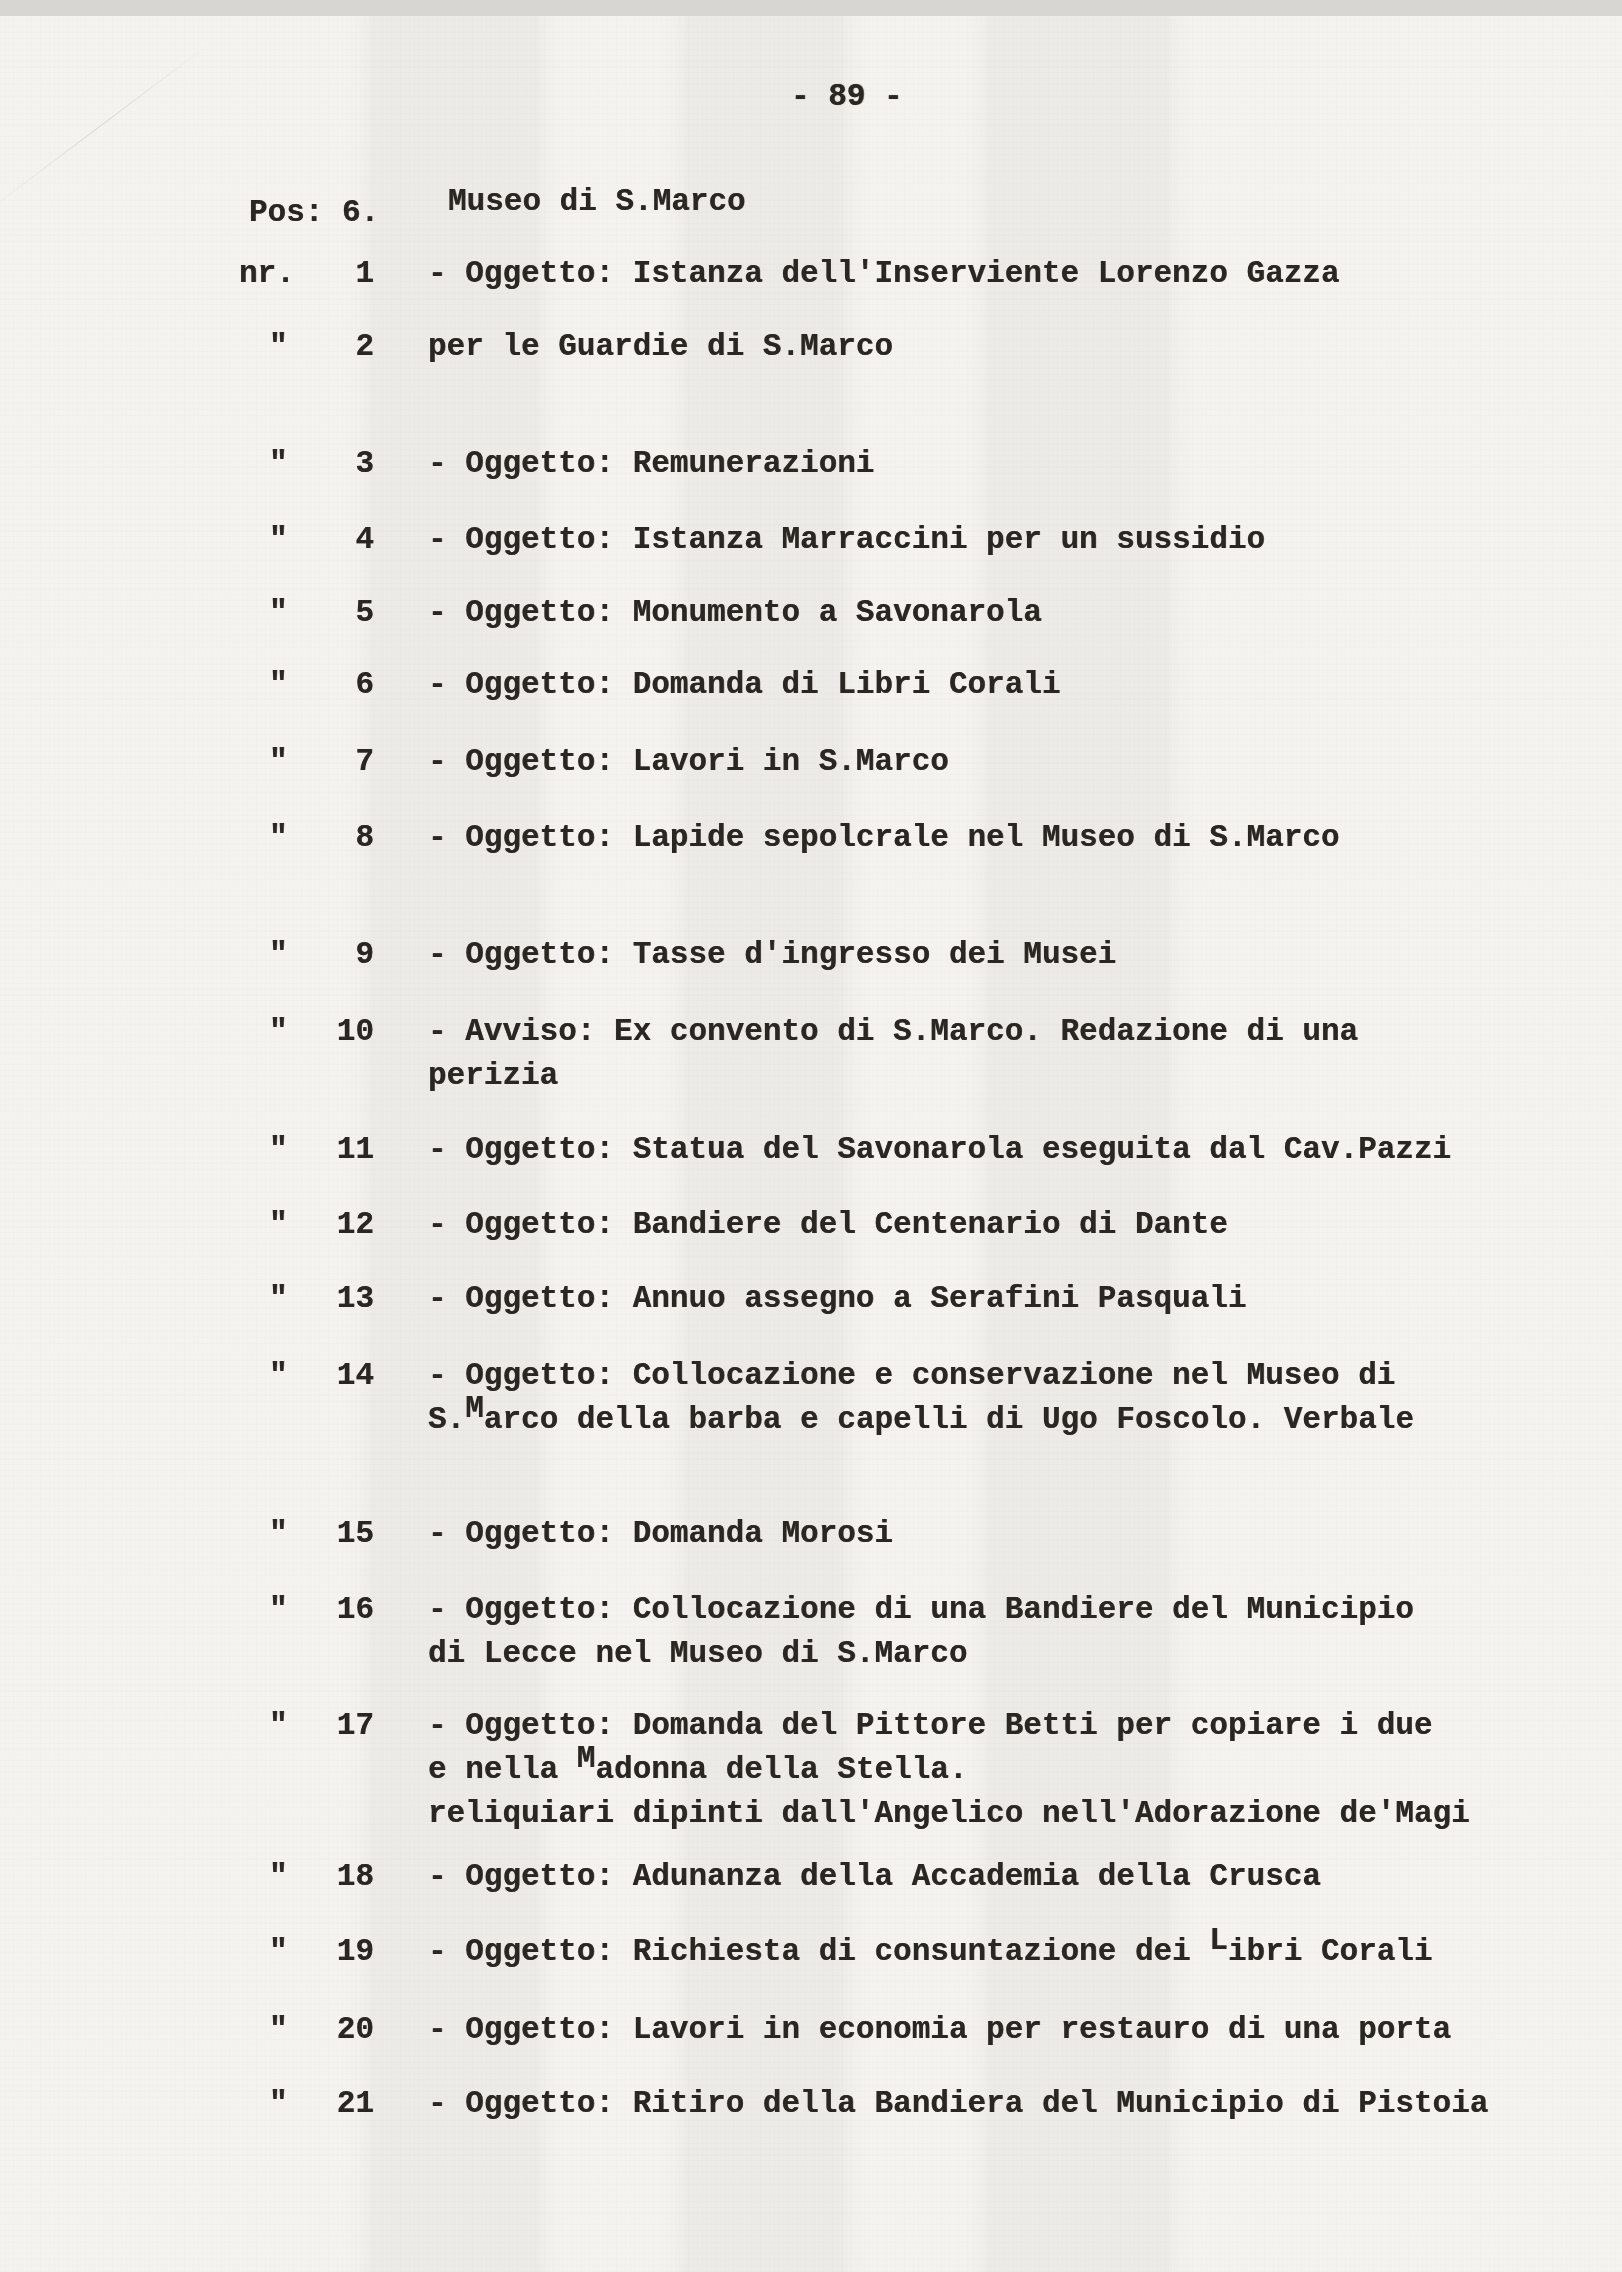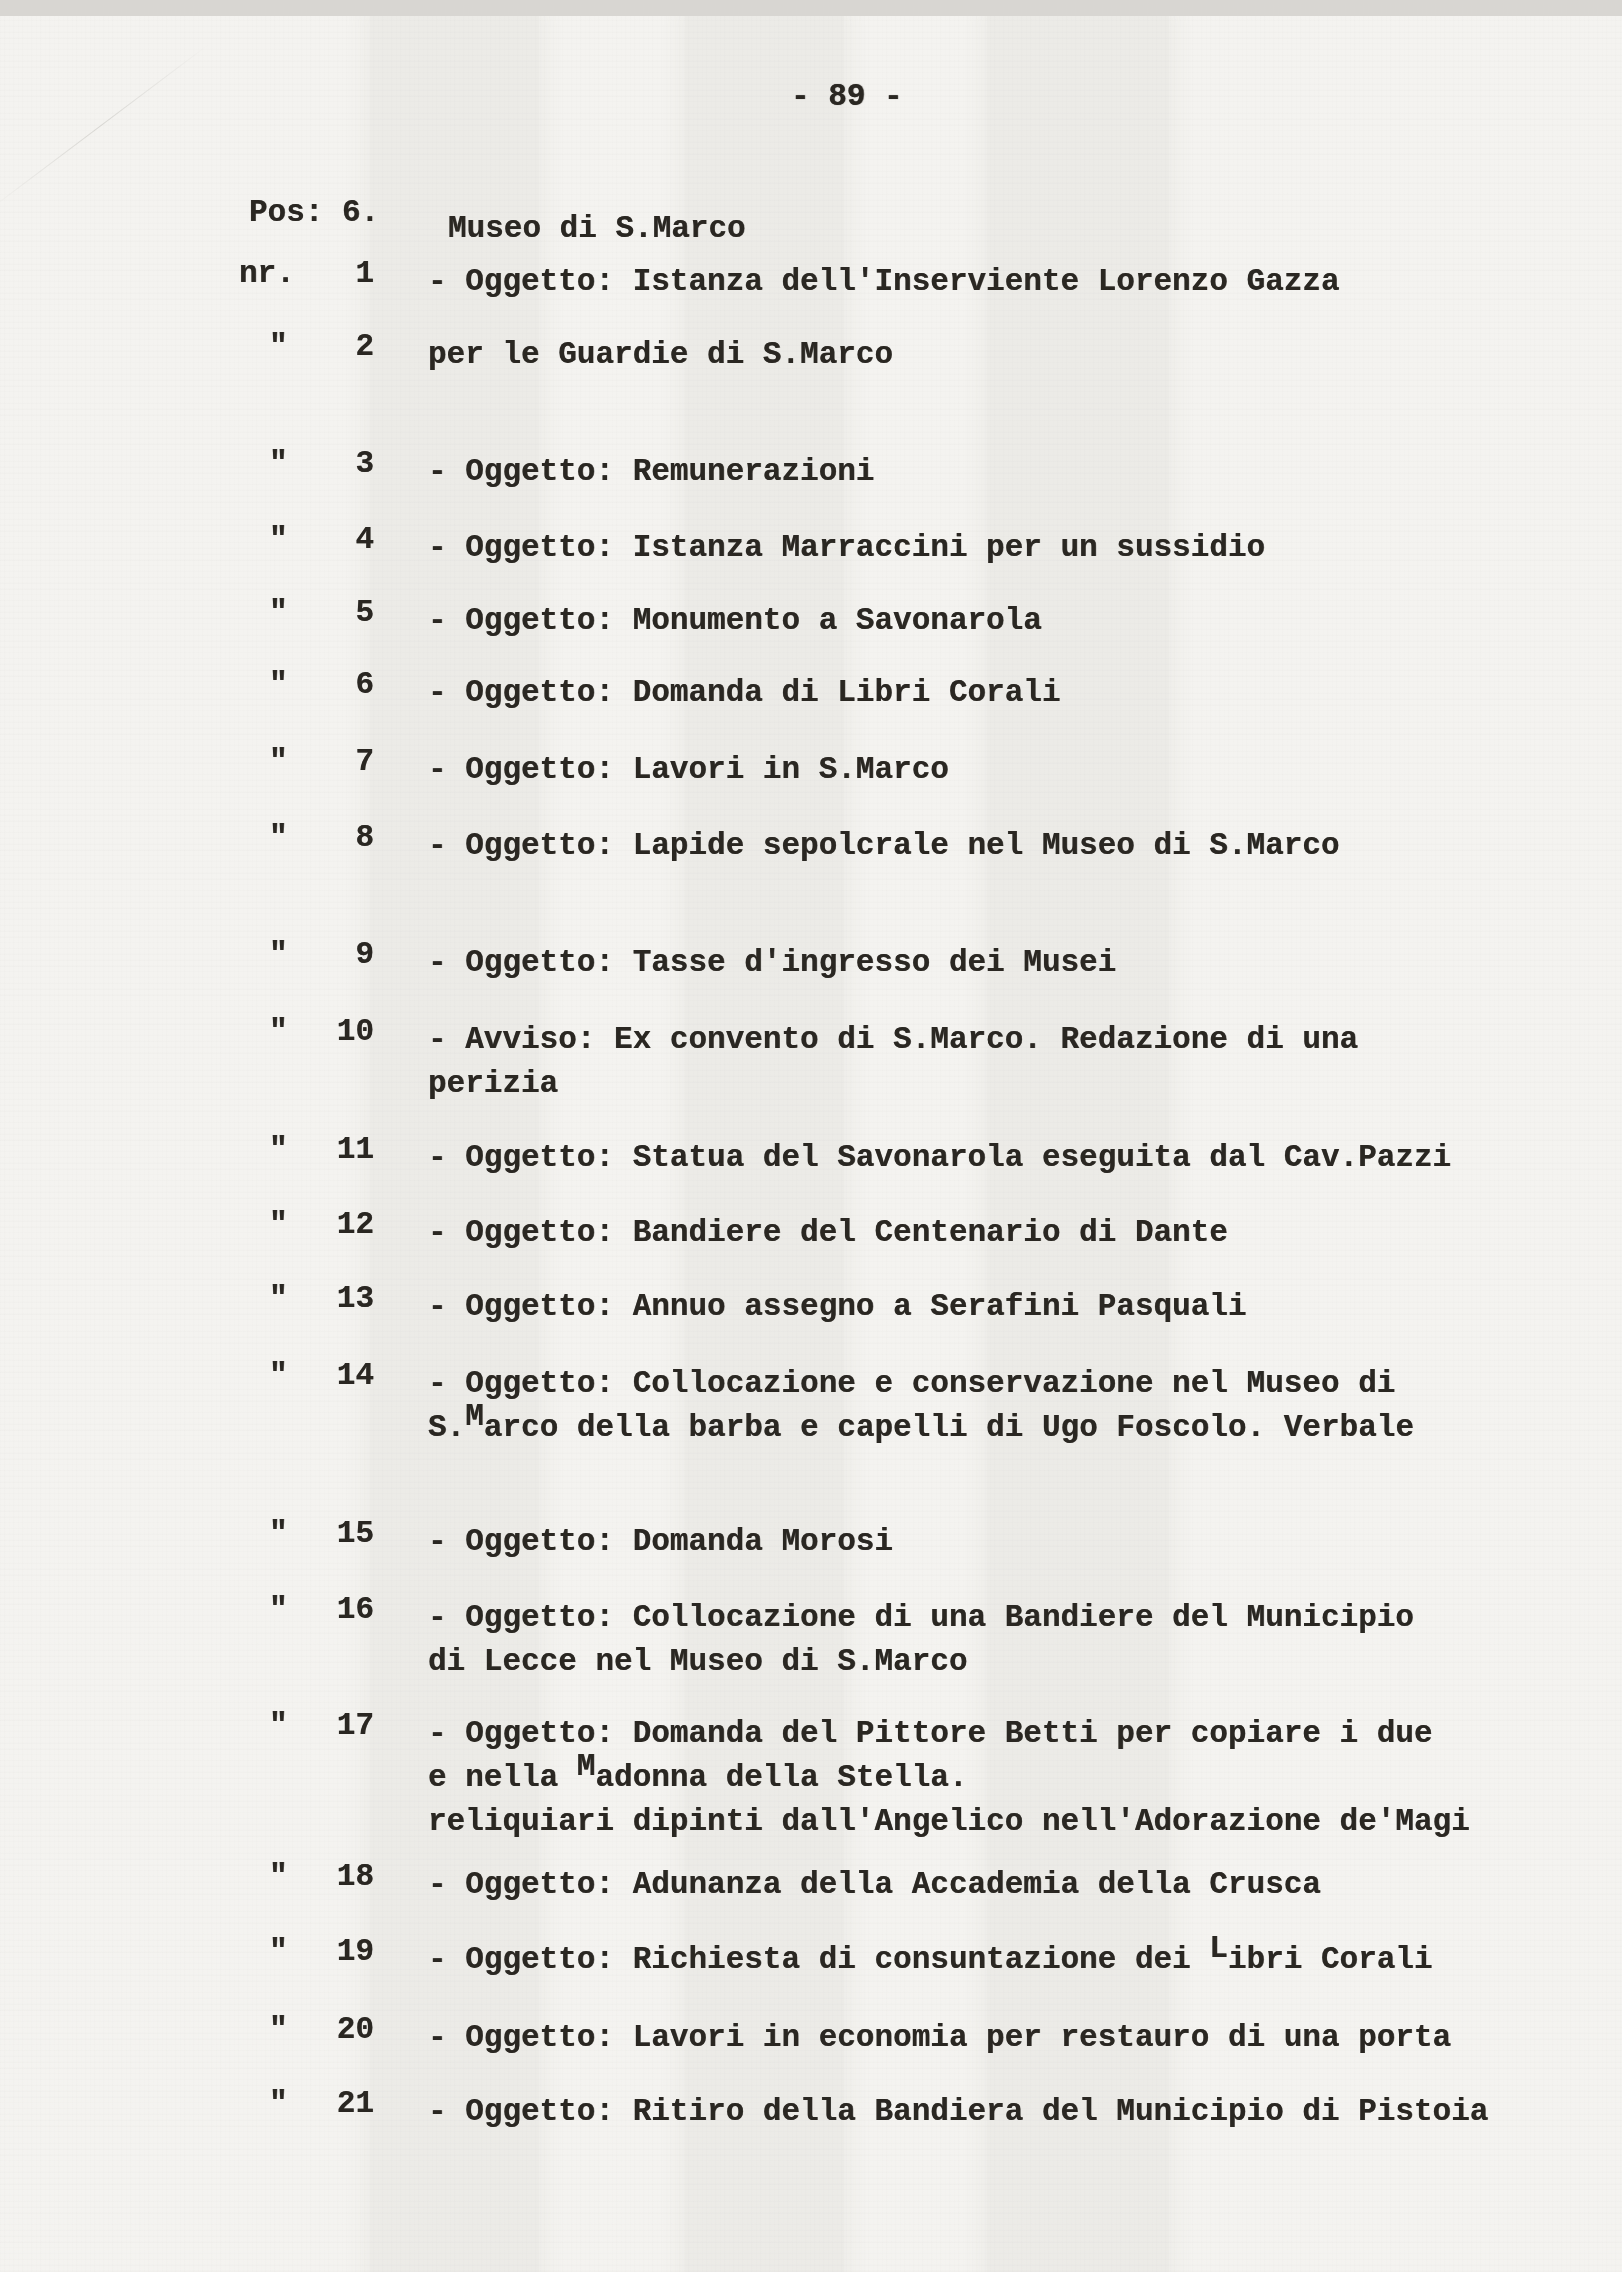--- a/index.html
+++ b/index.html
@@ -72,21 +72,21 @@
   .pos-label {
     position: absolute;
     left: 249px;
     top: 175px;
     line-height: 44px;
     white-space: pre;
   }
   .section-title {
     position: absolute;
     left: 448px;
-    top: 191px;
+    top: 164px;
     line-height: 44px;
     white-space: pre;
   }
   .row {
     position: absolute;
     left: 0;
     width: 1622px;
   }
   .prefix {
     position: absolute;
@@ -101,21 +101,21 @@
     left: 279px;
     top: 0;
     width: 95px;
     text-align: right;
     line-height: 44px;
     white-space: pre;
   }
   .lines {
     position: absolute;
     left: 428px;
-    top: 8px;
+    top: 0;
   }
   .line {
     line-height: 44px;
     white-space: pre;
   }
   .raised {
     position: relative;
     top: -11px;
     display: inline-block;
   }

